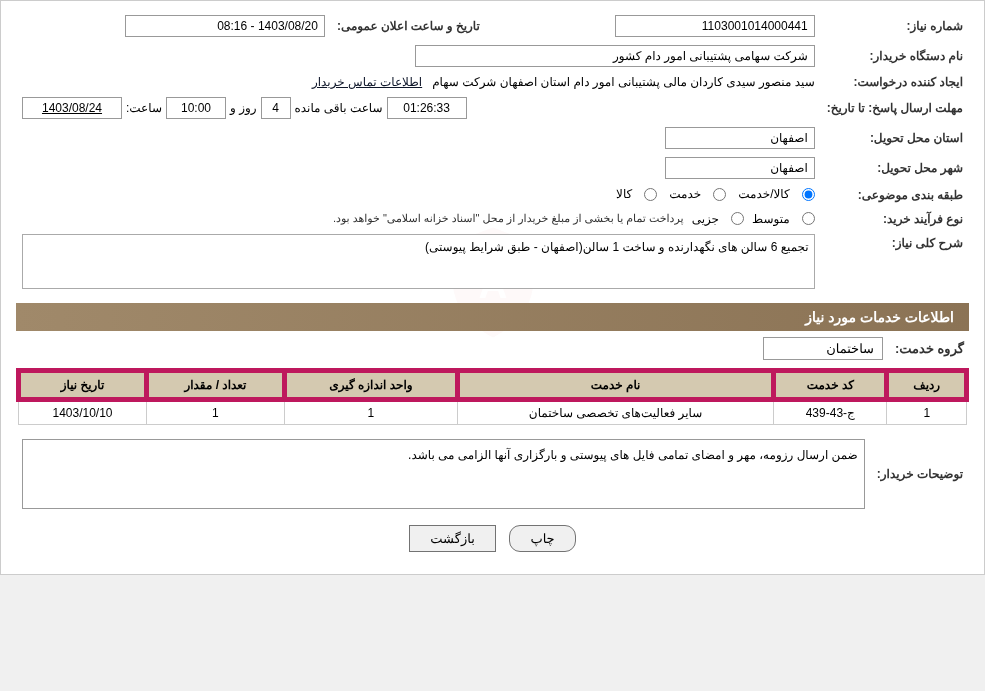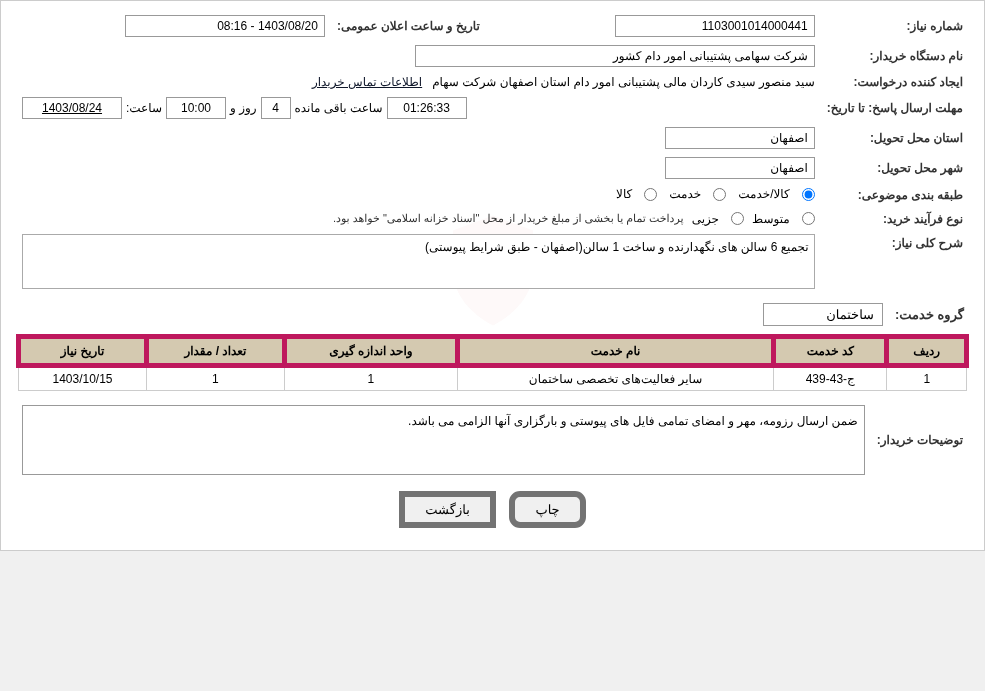--- a/index.html
+++ b/index.html
@@ -131,21 +131,21 @@
     }
     .buttons-row {
       text-align: center;
       margin: 12px 0;
     }
     .btn {
       padding: 5px 20px;
       margin: 0 5px;
       font-size: 13px;
       cursor: pointer;
-      border: 6px solid #737373;
+      border: 1px solid #737373;
     }
     .btn-print {
       background: #f0f0f0;
       border-radius: 11px;
     }
     .btn-back {
       background: #f0f0f0;
     }
     .radio-group {
       display: inline-flex;
@@ -301,20 +301,23 @@
           <td class="label-cell" style="vertical-align:top; padding-top:6px;">شرح کلی نیاز:</td>
           <td colspan="4" class="value-cell">
             <div class="needs-description">
               <span>تجمیع 6 سالن های نگهدارنده و ساخت 1 سالن(اصفهان - طبق شرایط پیوستی)</span>
             </div>
           </td>
         </tr>
       </tbody>
         </table>
 
+      <div class="section-header">
+        <span>اطلاعات خدمات مورد نیاز</span>
+      </div>
 
       <div style="display:flex; align-items:center; margin-bottom:8px; padding: 0 5px;">
         <span class="service-group-label" style="margin-left:12px;">گروه خدمت:</span>
         <span class="service-group-value">ساختمان</span>
       </div>
 
       <table class="data-table">
         <thead>
           <tr>
             <th>ردیف</th>
@@ -325,21 +328,21 @@
             <th>تاریخ نیاز</th>
           </tr>
         </thead>
         <tbody id="services-tbody">
         <tr>
       <td>1</td>
       <td>ج-43-439</td>
       <td>سایر فعالیت‌های تخصصی ساختمان</td>
       <td>1</td>
       <td>1</td>
-      <td>1403/10/15</td>
+      <td>1403/10/10</td>
     </tr>
           </tbody>
       </table>
 
       <table class="info-table" style="margin-top:6px;">
         <tbody>
             <tr>
           <td class="description-label" style="width:90px;">توضیحات خریدار:</td>
           <td>
             <div class="description-box">

